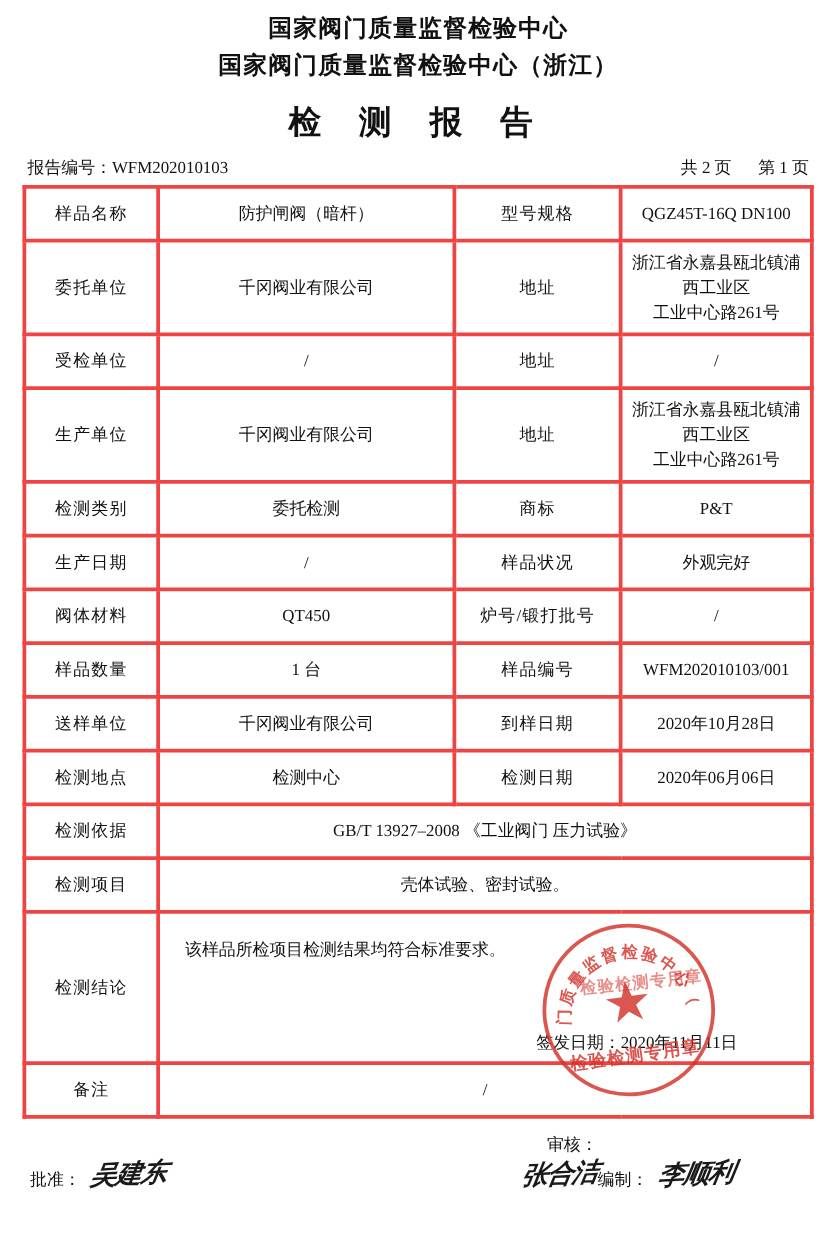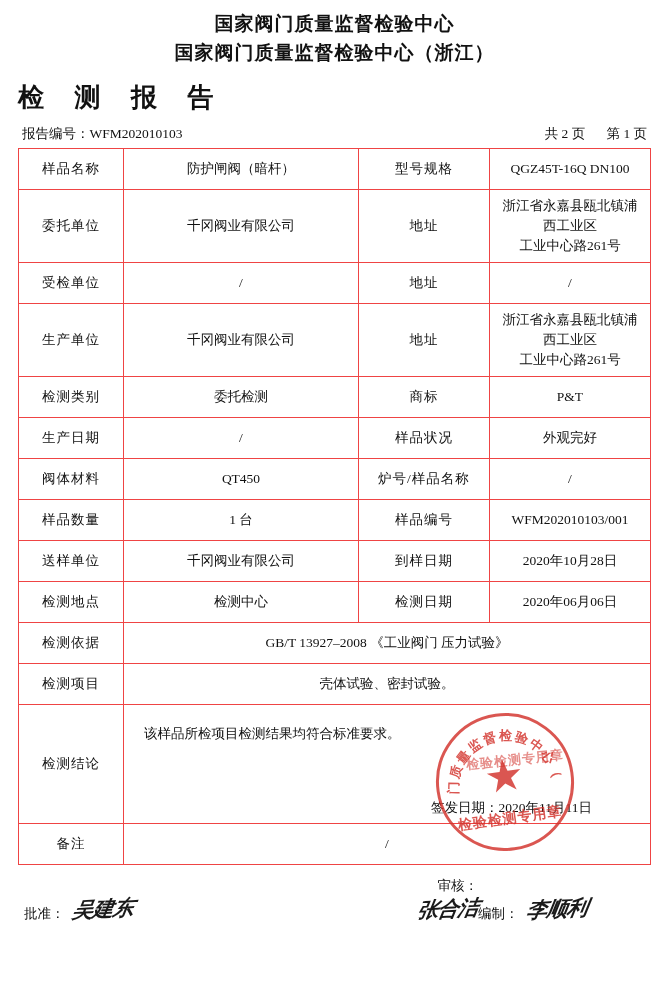--- a/index.html
+++ b/index.html
@@ -30,21 +30,21 @@
     letter-spacing: 1px;
   }
   .hdr2 {
     text-align: center;
     font-weight: bold;
     font-size: 19px;
     line-height: 30px;
     letter-spacing: 1px;
   }
   .bigtitle {
-    text-align: left;
+    text-align: center;
     font-weight: bold;
     font-size: 26px;
     letter-spacing: 12px;
     margin-top: 12px;
     margin-bottom: 10px;
     font-family: Liberation Serif, serif;
   }
   .metarow {
     display: flex;
     justify-content: space-between;
@@ -54,21 +54,21 @@
   }
   .metarow .right span {
     margin-left: 18px;
   }
   table.main {
     border-collapse: collapse;
     width: 100%;
     table-layout: fixed;
   }
   table.main td {
-    border: 1px solid #ef4444;
+    border: 3px solid #ef4444;
     font-size: 13.5px;
     padding: 6px 6px;
     vertical-align: middle;
     text-align: center;
     height: 28px;
   }
   td.lbl {
     width: 92px;
     letter-spacing: 1px;
   }
@@ -234,21 +234,21 @@
     </tr>
     <tr>
       <td class="lbl tall">生产日期</td>
       <td class="val1 tall">/</td>
       <td class="lbl2 tall">样品状况</td>
       <td class="val2 tall">外观完好</td>
     </tr>
     <tr>
       <td class="lbl tall">阀体材料</td>
       <td class="val1 tall">QT450</td>
-      <td class="lbl2 tall">炉号/样品名称</td>
+      <td class="lbl2 tall">炉号/锻打批号</td>
       <td class="val2 tall">/</td>
     </tr>
     <tr>
       <td class="lbl tall">样品数量</td>
       <td class="val1 tall">1 台</td>
       <td class="lbl2 tall">样品编号</td>
       <td class="val2 tall">WFM202010103/001</td>
     </tr>
     <tr>
       <td class="lbl tall">送样单位</td>

